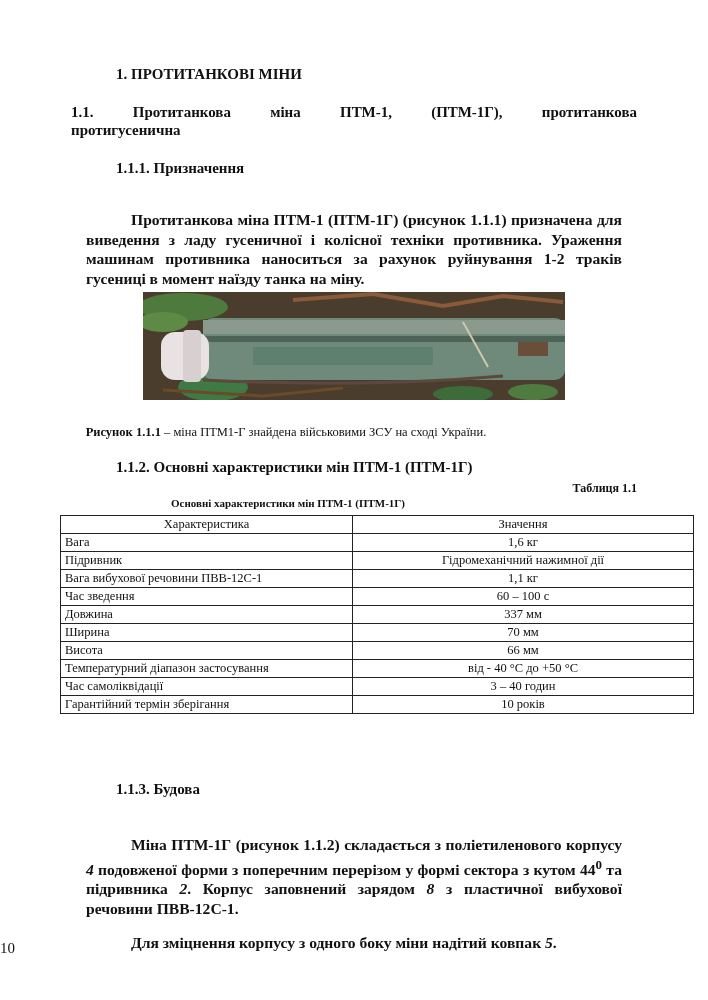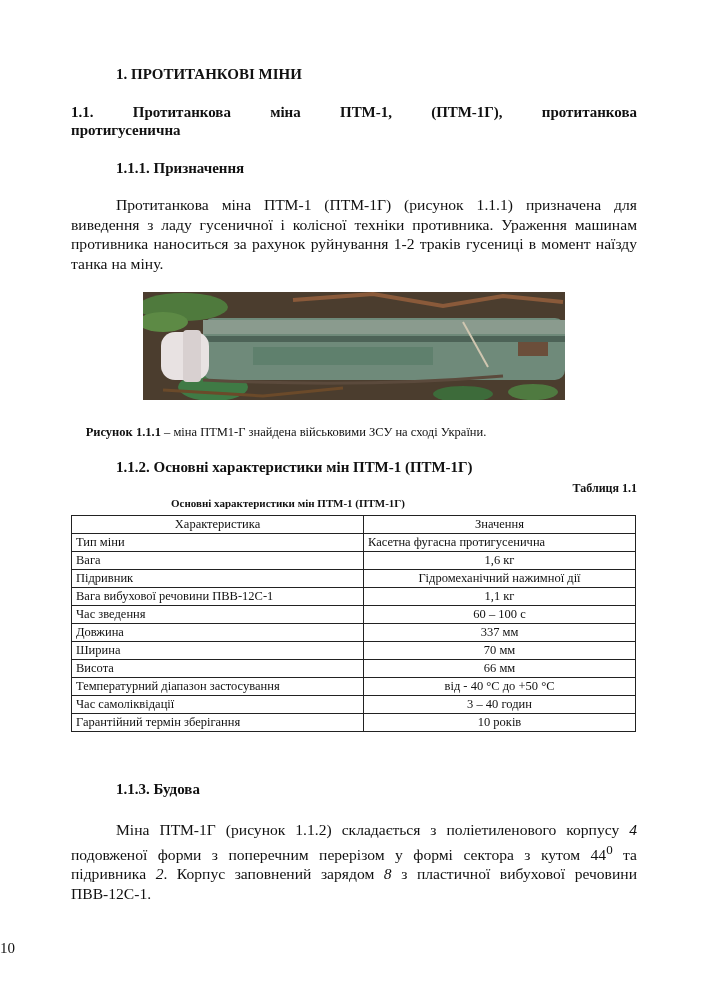--- a/index.html
+++ b/index.html
@@ -6,28 +6,28 @@
   body { width: 708px; height: 1000px; position: relative; overflow: hidden;
          font-family: "Liberation Serif", "DejaVu Serif", serif; color: #111; }
   .abs { position: absolute; }
   .bold { font-weight: bold; }
   .h1 { left: 116px; top: 66px; font-size: 15px; }
   .h2 { left: 71px; top: 103px; width: 566px; font-size: 15px; line-height: 19px;
         text-align: justify; text-align-last: justify; }
   .h2-l2 { left: 71px; top: 122px; font-size: 15px; }
   .h3 { left: 116px; top: 160px; font-size: 15px; }
   .para { left: 71px; width: 566px; font-size: 15.6px; line-height: 19.5px; text-align: justify; }
-  .para p { margin: 0; }
+  .para p { margin: 15px; font-weight: bold; }
   .indent { text-indent: 45px; }
   .photo { left: 143px; top: 292px; width: 422px; height: 108px; overflow: hidden;
            background: linear-gradient(180deg, #5f4d3a 0%, #6b5a47 20%, #4f4030 80%, #3f3527 100%); }
   .caption { left: 0; width: 572px; top: 425px; text-align: center; font-size: 12.5px; }
   .tnum { right: 71px; top: 481px; font-size: 12px; }
   .ttitle { left: 0; width: 576px; top: 497px; text-align: center; font-size: 11px; }
-  table.spec { position: absolute; left: 71px; top: 515px; width: 565px;
+  table.spec { position: absolute; left: 60px; top: 515px; width: 634px;
                border-collapse: collapse; font-size: 12.5px; }
   table.spec td, table.spec th { border: 1px solid #222; height: 17px; padding: 0 4px;
                font-weight: normal; line-height: 17px; }
   table.spec th { text-align: center; }
   table.spec td.c1 { width: 283px; text-align: left; }
   table.spec td.c2 { text-align: center; }
   table.spec td.left { text-align: left; }
   .pagenum { left: 0; width: 708px; top: 940px; font-size: 15px; }
   i { font-style: italic; }
 </style>
@@ -75,24 +75,20 @@
 
 <table class="spec">
   <thead>
     <tr>
       <th>Характеристика</th>
       <th>Значення</th>
     </tr>
   </thead>
   <tbody>
     <tr>
-      <td class="c1">Тип міни</td>
-      <td class="c2 left">Касетна фугасна протигусенична</td>
-    </tr>
-    <tr>
       <td class="c1">Вага</td>
       <td class="c2">1,6 кг</td>
     </tr>
     <tr>
       <td class="c1">Підривник</td>
       <td class="c2">Гідромеханічний нажимної дії</td>
     </tr>
     <tr>
       <td class="c1">Вага вибухової речовини ПВВ-12С-1</td>
       <td class="c2">1,1 кг</td>
@@ -125,15 +121,16 @@
       <td class="c1">Гарантійний термін зберігання</td>
       <td class="c2">10 років</td>
     </tr>
   </tbody>
 </table>
 
 <div class="abs h3 bold" style="top:781px;">1.1.3. Будова</div>
 
 <div class="abs para" style="top:820px;">
   <p class="indent"><span>Міна ПТМ-1Г (рисунок 1.1.2) складається з поліетиленового корпусу </span><i>4</i><span> подовженої форми з поперечним перерізом у формі сектора з кутом 44</span><sup>0</sup><span> та підривника </span><i>2</i><span>. Корпус заповнений зарядом </span><i>8</i><span> з пластичної вибухової речовини ПВВ-12С-1.</span></p>
+  <p class="indent"><span>Для зміцнення корпусу з одного боку міни надітий ковпак </span><i>5</i><span>.</span></p>
 </div>
 
 <div class="abs pagenum">10</div>
 
 </body></html>

